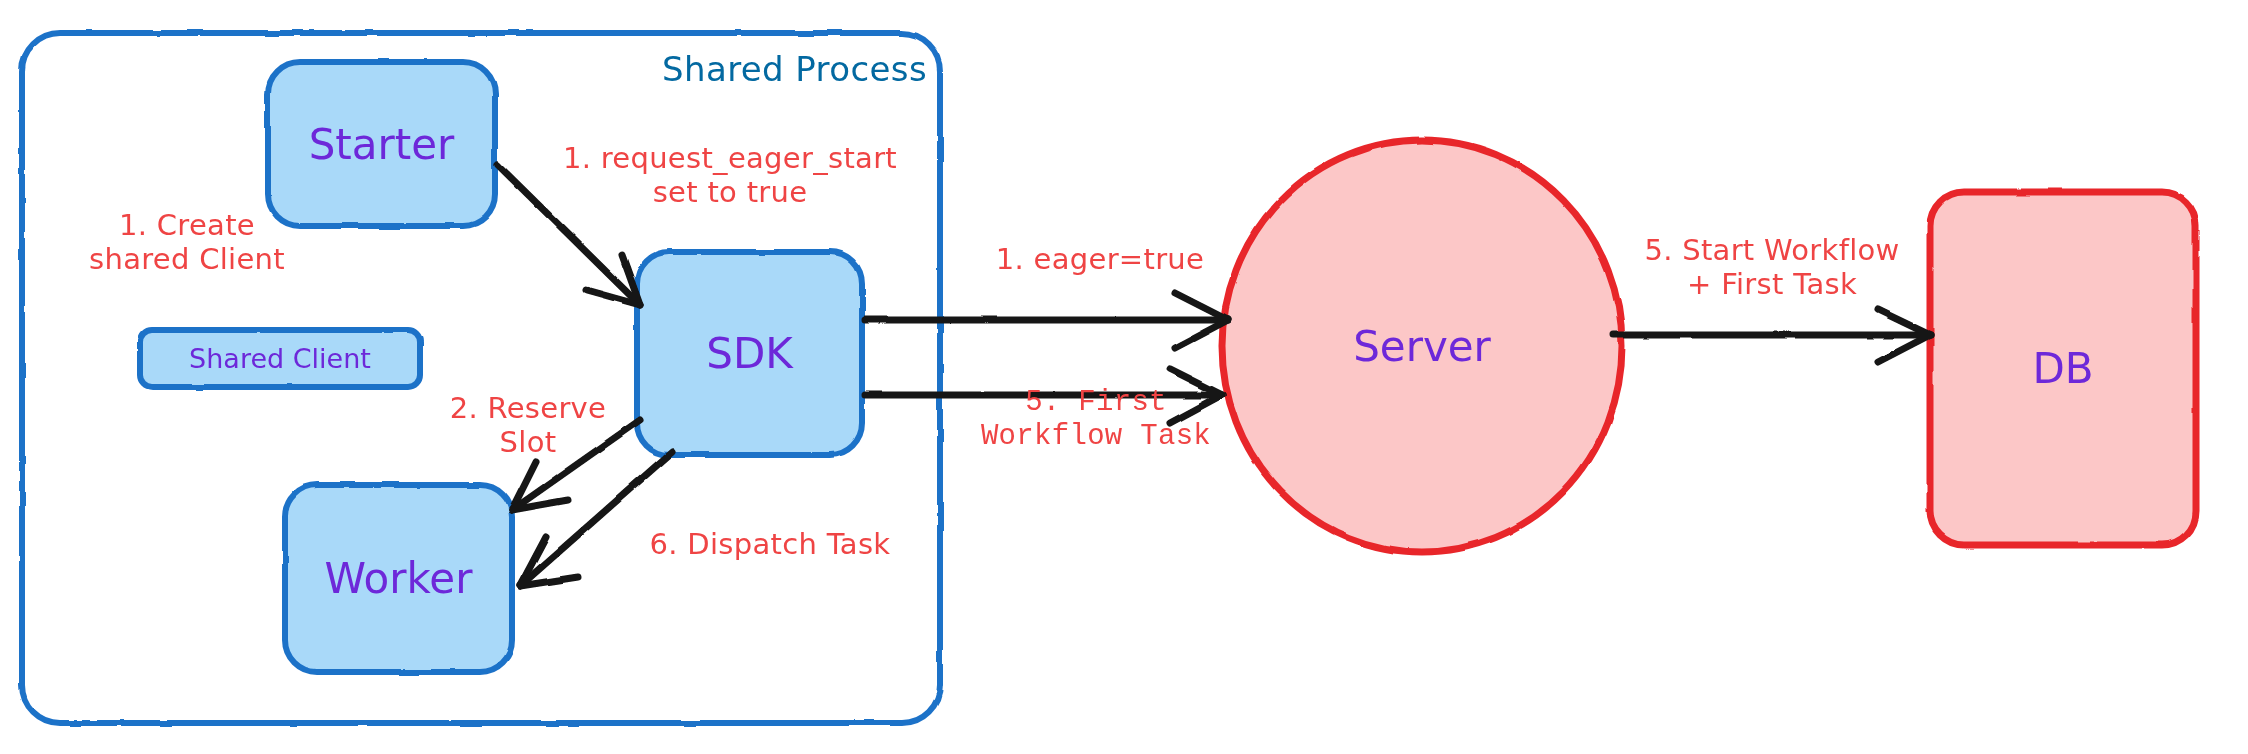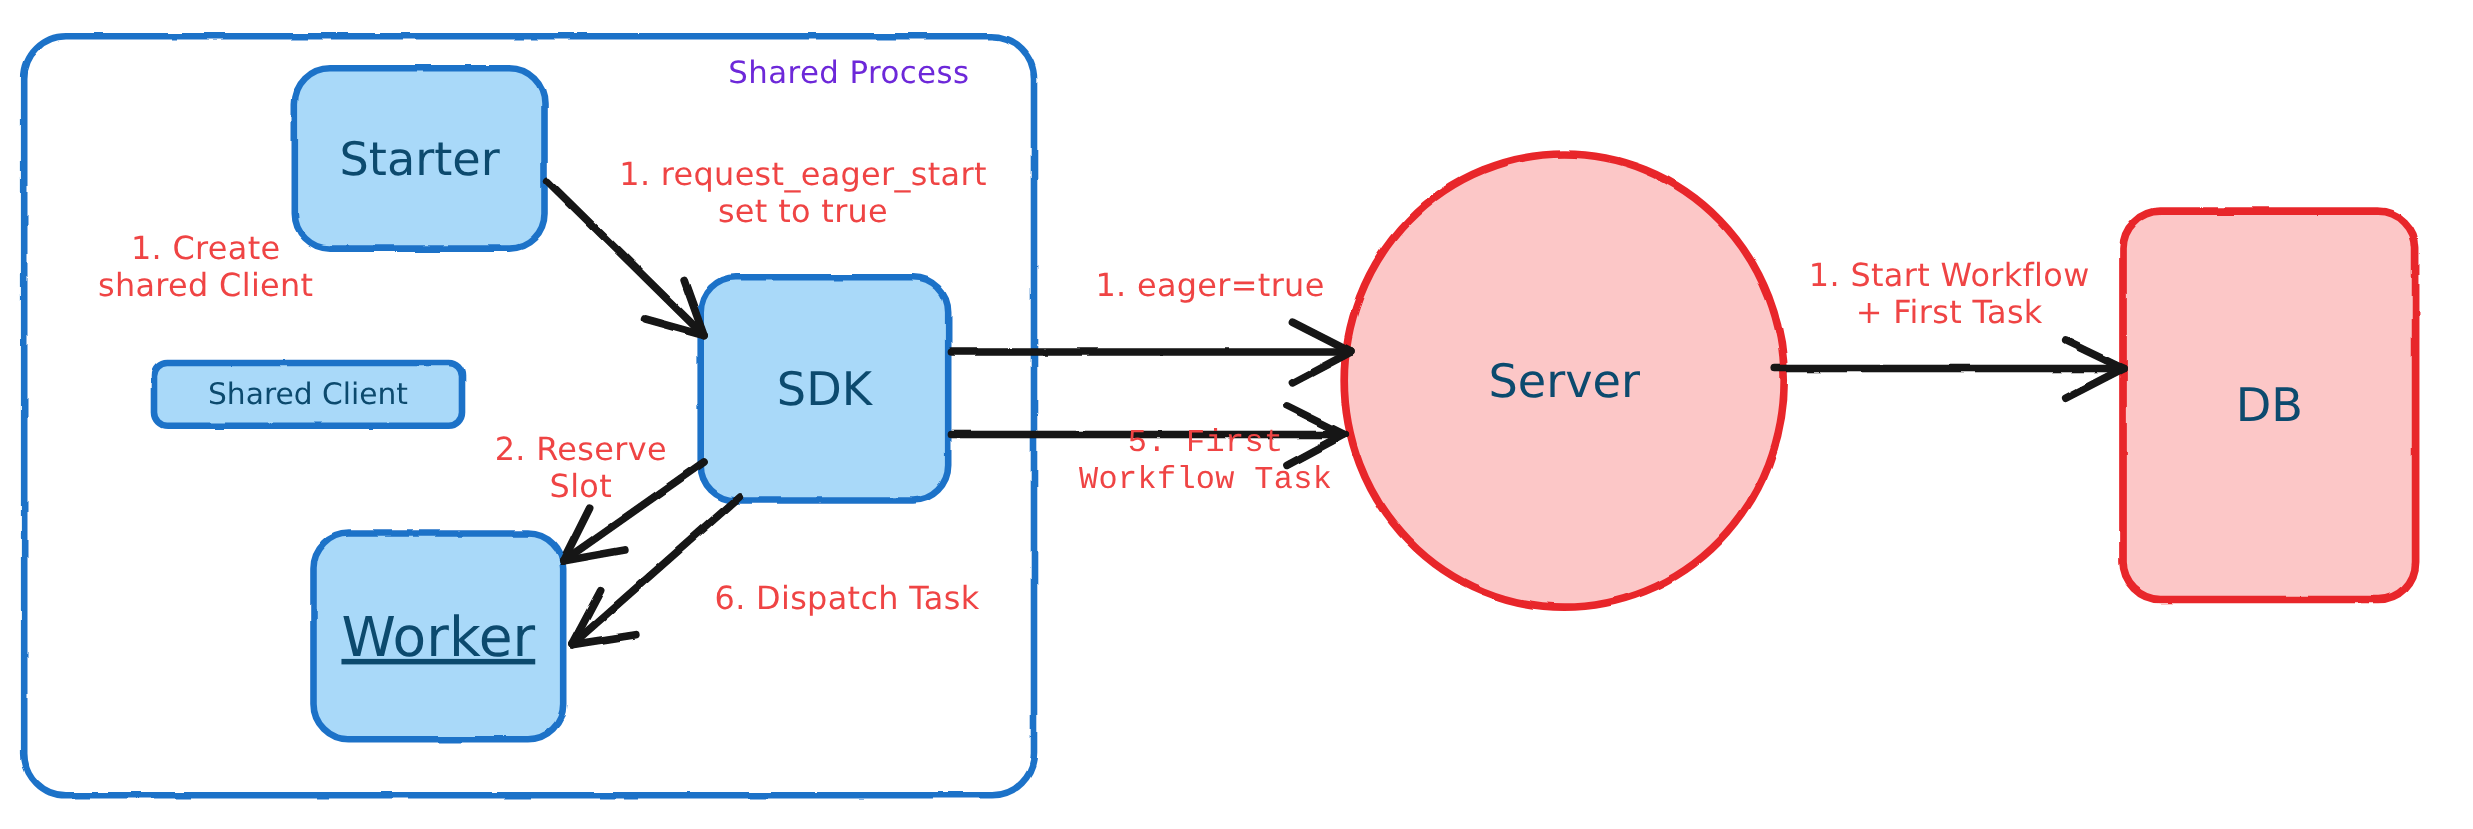--- a/index.html
+++ b/index.html
@@ -2,36 +2,36 @@
 <html><head>
 <meta charset="utf-8">
 <style>
   html,body{margin:0;padding:0;background:#ffffff;}
   body{width:2248px;height:754px;overflow:hidden;
        font-family:"DejaVu Sans","Liberation Sans",sans-serif;}
   #stage{position:relative;width:2248px;height:754px;background:#fff;}
   svg.layer{position:absolute;left:0;top:0;width:2248px;height:754px;}
   .node-label{
     position:absolute;display:flex;align-items:center;justify-content:center;
-    text-align:center;color:#0c4a6e;pointer-events:none;
+    text-align:center;color:#6d28d9;pointer-events:none;
     font-family:"DejaVu Sans","Liberation Sans",sans-serif;
   }
   .edge-label{
     position:absolute;display:flex;align-items:center;justify-content:center;
     text-align:center;color:#ef4444;line-height:1.16;
     font-family:"DejaVu Sans","Liberation Sans",sans-serif;
     font-size:29px;letter-spacing:.3px;white-space:pre-line;
   }
   .group-title{
-    position:absolute;color:#6d28d9;font-size:28px;letter-spacing:.4px;
+    position:absolute;color:#0369a1;font-size:34px;letter-spacing:.4px;
     font-family:"DejaVu Sans","Liberation Sans",sans-serif;
   }
   #lbl-starter{left:268px;top:62px;width:227px;height:164px;font-size:42px;}
   #lbl-sdk{left:637px;top:252px;width:225px;height:203px;font-size:42px;}
-  #lbl-worker{left:285px;top:485px;width:227px;height:187px;font-size:50px;text-decoration:underline;}
+  #lbl-worker{left:285px;top:485px;width:227px;height:187px;font-size:42px;}
   #lbl-sharedclient{left:140px;top:330px;width:280px;height:57px;font-size:27px;}
   #lbl-server{left:1222px;top:140px;width:400px;height:412px;font-size:42px;}
   #lbl-db{left:1930px;top:192px;width:266px;height:353px;font-size:42px;}
   #lbl-group{left:662px;top:49px;}
   #e1{left:520px;top:138px;width:420px;height:76px;}
   #e2{left:430px;top:368px;width:196px;height:76px;margin-top:20px;}
   #e3{left:965px;top:240px;width:270px;height:40px;}
   #e4{left:960px;top:382px;width:272px;height:76px;font-family:Liberation Mono, monospace;}
   #e5{left:1612px;top:230px;width:320px;height:76px;}
   #e6{left:610px;top:525px;width:320px;height:40px;}
@@ -126,19 +126,19 @@
 
   <div class="group-title" id="lbl-group">Shared Process</div>
 
   <div class="edge-label" id="e1">1. request_eager_start
 set to true</div>
   <div class="edge-label" id="e2">2. Reserve
 Slot</div>
   <div class="edge-label" id="e3">1. eager=true</div>
   <div class="edge-label" id="e4">5. First
 Workflow Task</div>
-  <div class="edge-label" id="e5">1. Start Workflow
+  <div class="edge-label" id="e5">5. Start Workflow
 + First Task</div>
   <div class="edge-label" id="e6">6. Dispatch Task</div>
   <div class="edge-label" style="left:42px;top:205px;width:290px;height:76px;">1. Create
 shared Client</div>
 
 </div>
 
 </body></html>

